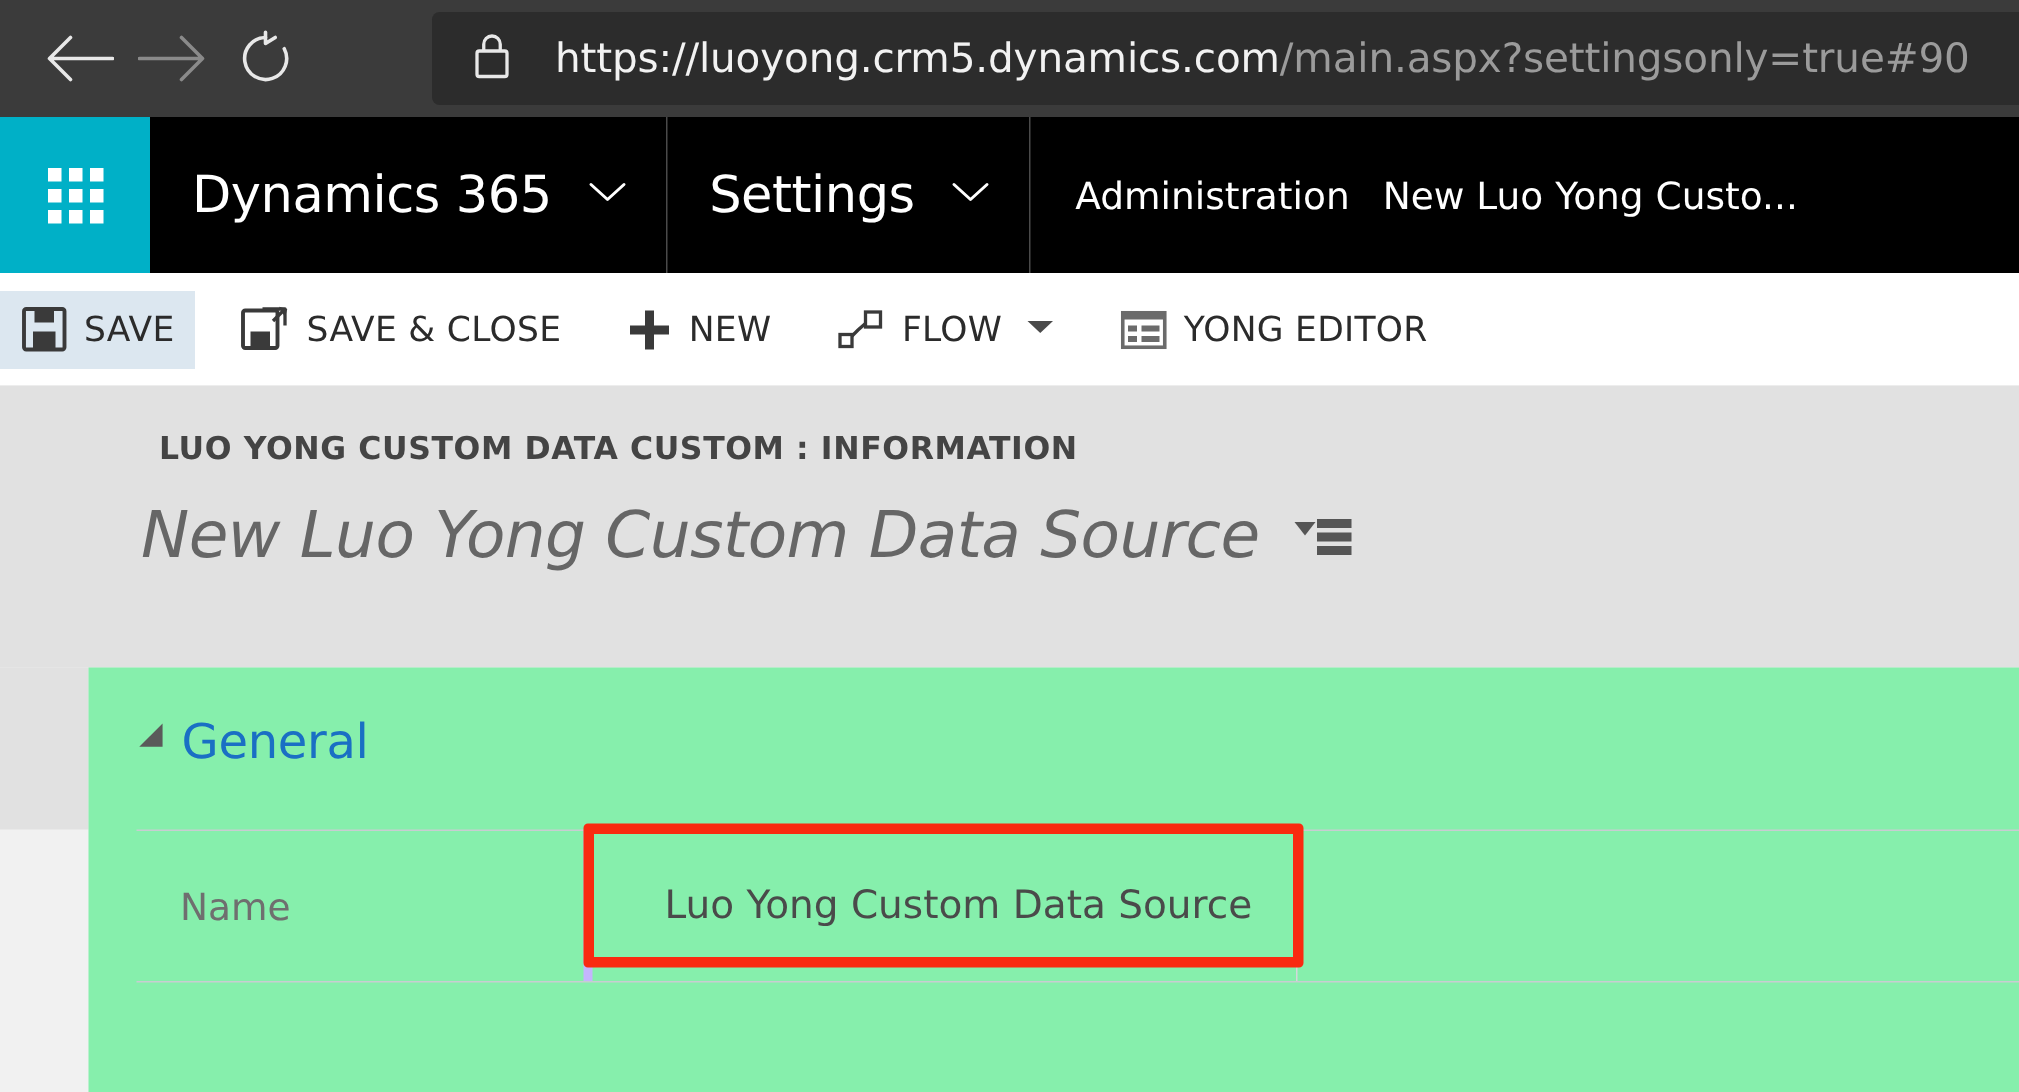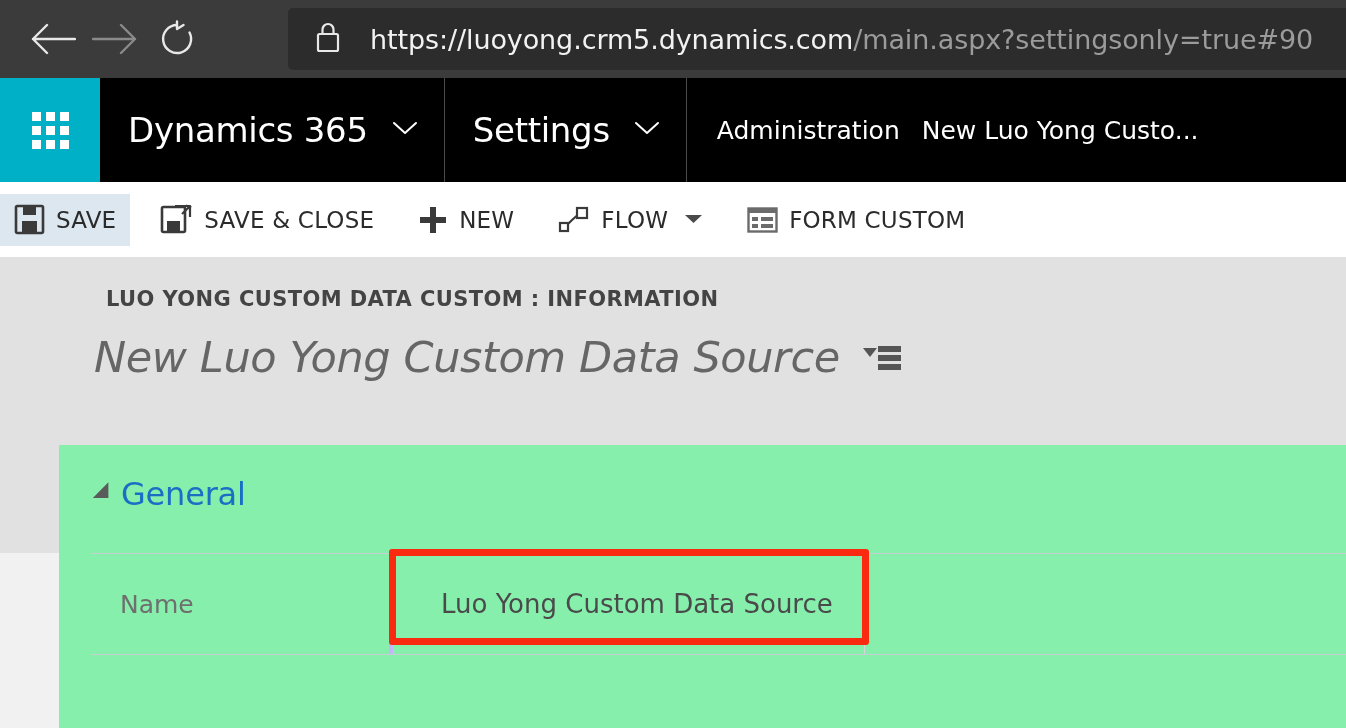--- a/index.html
+++ b/index.html
@@ -229,21 +229,21 @@
     font-size: 25px;
     color: #6f6f6f;
     font-family: "DejaVu Sans", sans-serif;
   }
   .field-control {
     position: relative;
     width: 476px;
     height: 100px;
     display: flex;
     align-items: center;
-    border-left: 4px solid #c4b5fd;
+    border-left: 6px solid #c4b5fd;
     border-right: 1px solid #d3d7da;
     cursor: text;
   }
   .field-value {
     padding-left: 48px;
     font-size: 26px;
     color: #4a4a4a;
     font-family: "DejaVu Sans", sans-serif;
     white-space: nowrap;
   }
@@ -394,21 +394,21 @@
     <span class="cmd-icon">
       <svg width="31" height="26" viewBox="0 0 31 26">
         <rect x="1.5" y="1.5" width="28" height="23" stroke="#6b6b6b" stroke-width="2.4" fill="none"></rect>
         <rect x="1.5" y="1.5" width="28" height="4.5" fill="#6b6b6b"></rect>
         <rect x="5" y="10" width="6" height="4" fill="#6b6b6b"></rect>
         <rect x="5" y="17" width="6" height="4" fill="#6b6b6b"></rect>
         <rect x="14" y="10" width="12" height="4" fill="#6b6b6b"></rect>
         <rect x="14" y="17" width="12" height="4" fill="#6b6b6b"></rect>
       </svg>
     </span>
-    <span class="cmd-label">FORM CUSTOM</span>
+    <span class="cmd-label">YONG EDITOR</span>
   </div>
 </div>
 
 <div class="page-body">
 
   <div class="header-band"></div>
   <div class="left-rail-dark"></div>
 
   <div class="entity-crumb">LUO YONG CUSTOM DATA CUSTOM : INFORMATION</div>
 

